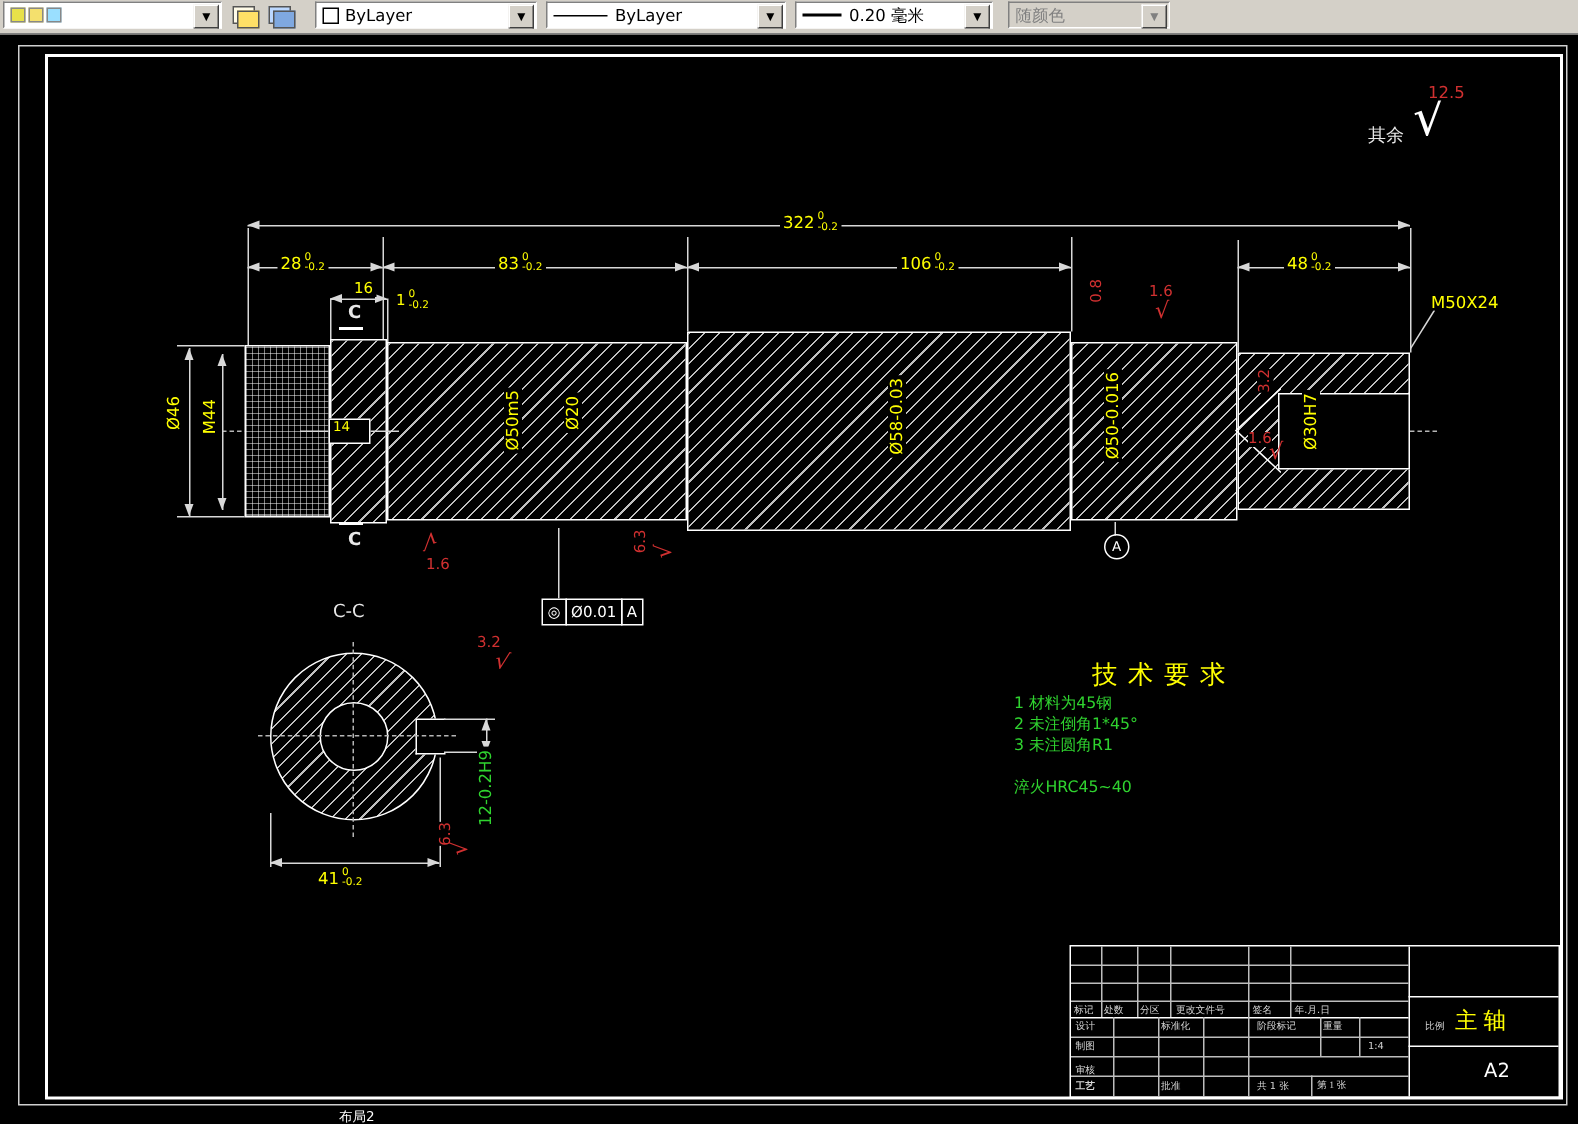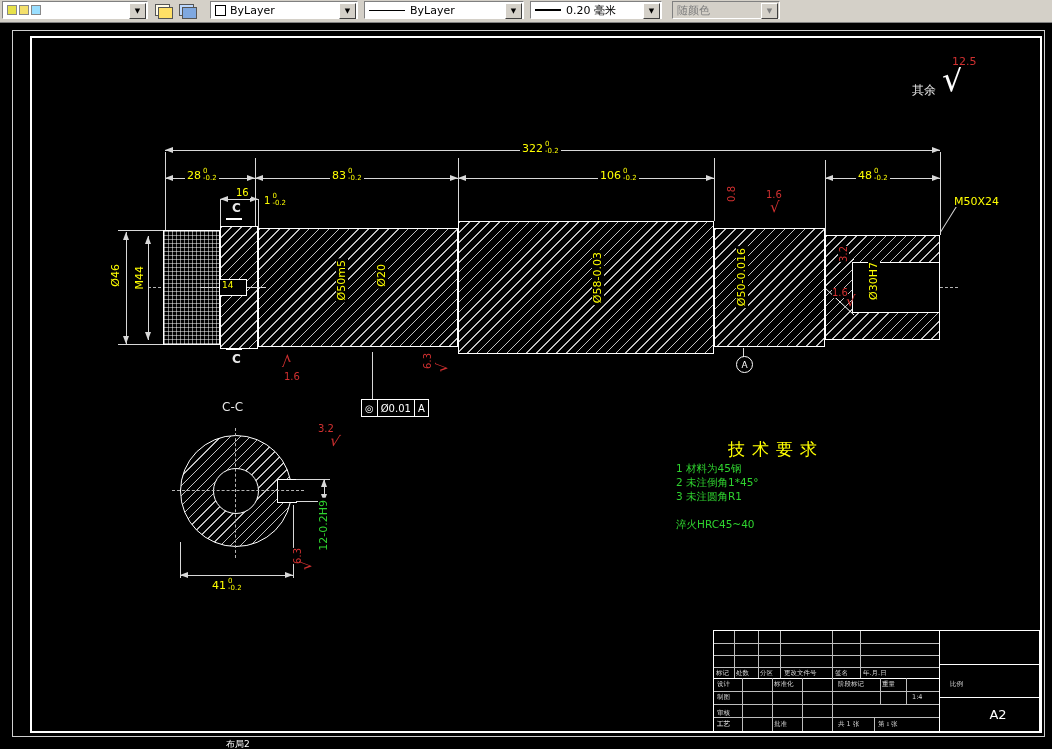--- a/index.html
+++ b/index.html
@@ -278,20 +278,21 @@
   <div class="tech-title" style="left:728px;top:438px;">技术要求</div>
   <div class="tech-line" style="left:676px;top:462px;">1  材料为45钢</div>
   <div class="tech-line" style="left:676px;top:476px;">2  未注倒角1*45°</div>
   <div class="tech-line" style="left:676px;top:490px;">3  未注圆角R1</div>
   <div class="tech-line" style="left:676px;top:518px;">淬火HRC45~40</div>
 
   <div id="tblock">
     <div class="vl" style="left:225px;top:0;height:100px;background:#fff;"></div>
     <div class="hl" style="left:225px;top:33px;width:100px;background:#fff;"></div>
     <div class="hl" style="left:225px;top:66px;width:100px;background:#fff;"></div>
+    <div class="tb-name">主轴</div>
     <div class="tb-sheet">A2</div>
 
     <div class="hl" style="left:0;top:12px;width:225px;"></div>
     <div class="hl" style="left:0;top:24px;width:225px;"></div>
     <div class="hl" style="left:0;top:36px;width:225px;"></div>
     <div class="hl" style="left:0;top:47px;width:225px;background:#fff;"></div>
     <div class="hl" style="left:0;top:60px;width:225px;"></div>
     <div class="hl" style="left:0;top:73px;width:225px;"></div>
     <div class="hl" style="left:0;top:86px;width:225px;"></div>
     <div class="vl" style="left:20px;top:0;height:47px;"></div>

